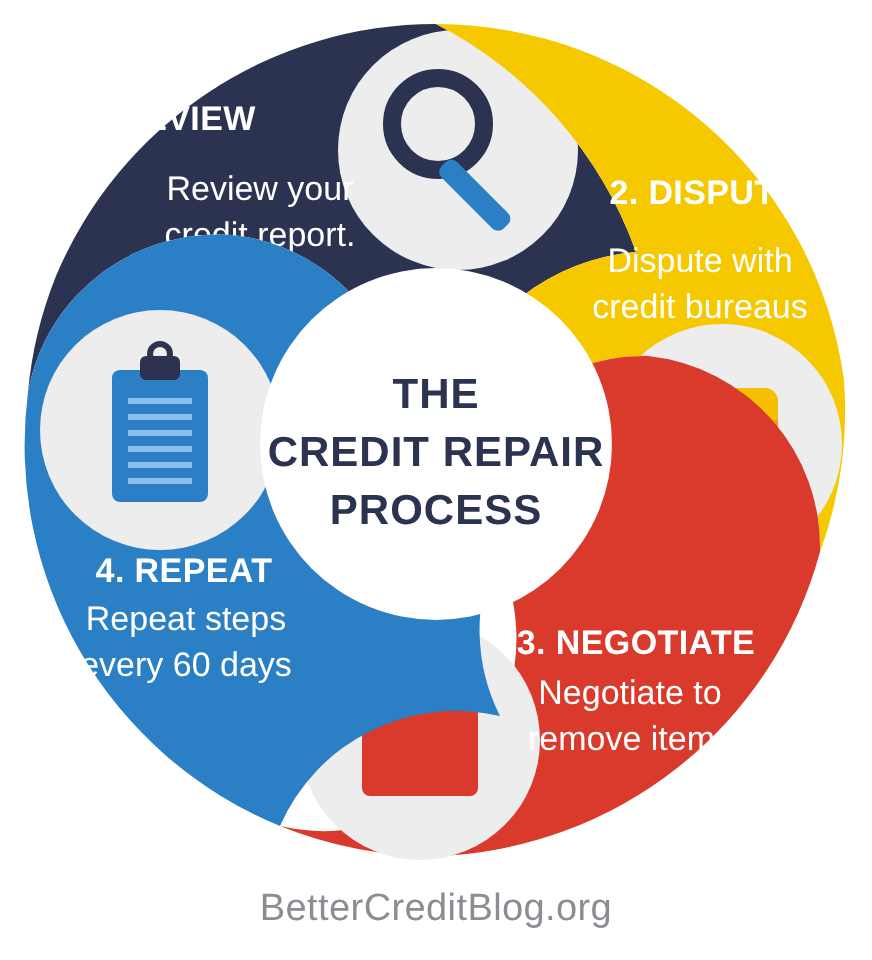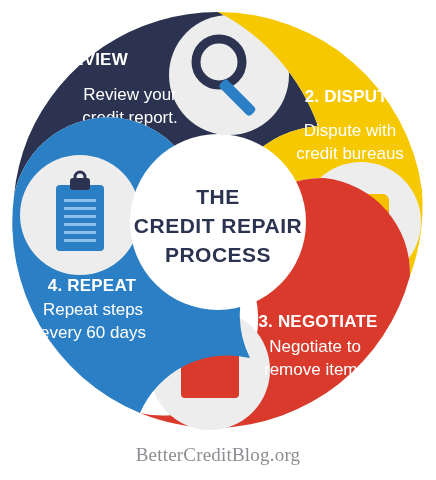--- a/index.html
+++ b/index.html
@@ -39,21 +39,21 @@
     letter-spacing: 0.5px;
   }
   .footer-text {
     position: absolute;
     left: 0;
     bottom: 14px;
     width: 436px;
     text-align: center;
     font-size: 19px;
     color: #8a8d91;
-    font-family: Liberation Serif, serif;
+    font-family: Liberation Sans, sans-serif;
     letter-spacing: 0.2px;
   }
 </style>
 </head>
 <body>
 
 <div id="infographic">
 
   <svg class="wheel" viewBox="0 0 436 440" xmlns="http://www.w3.org/2000/svg">
 

